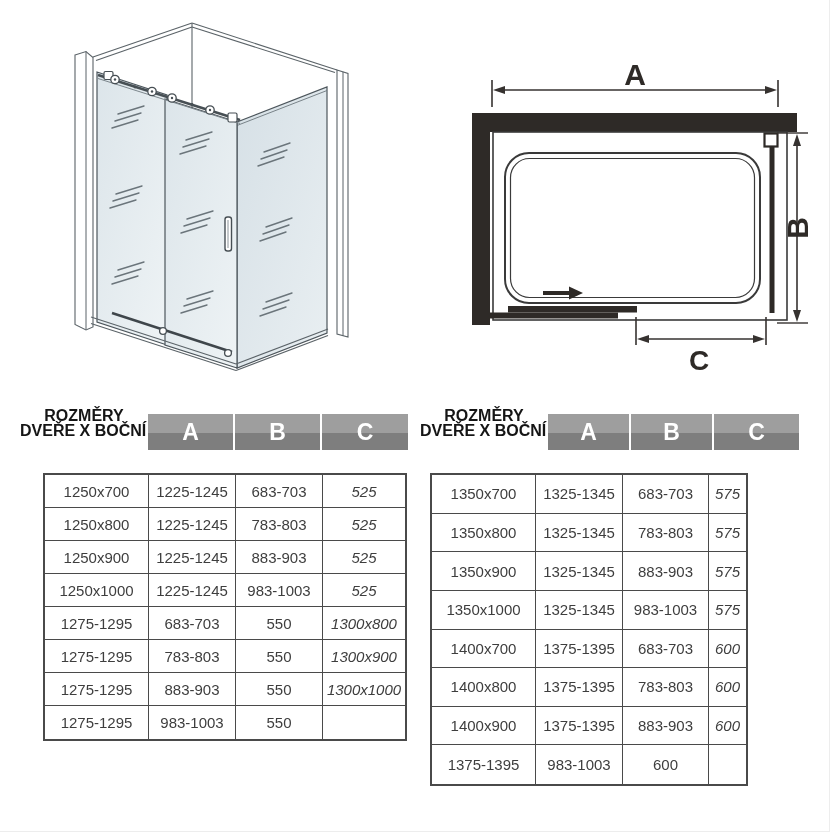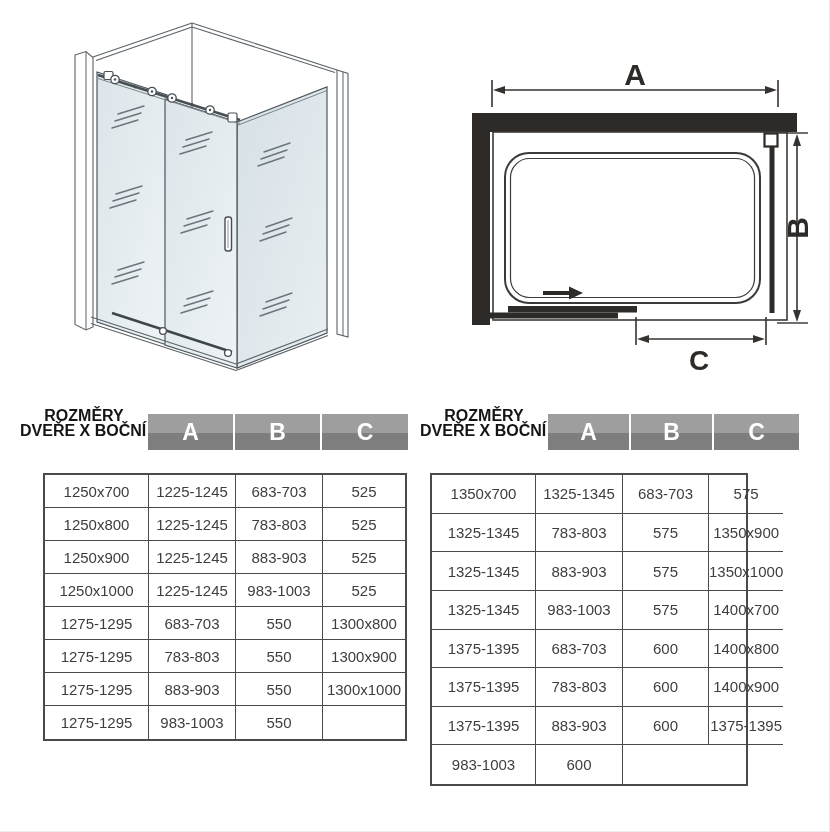--- a/index.html
+++ b/index.html
@@ -35,21 +35,21 @@
     position:absolute;display:grid;grid-template-rows:repeat(8,1fr);grid-auto-flow:row;
     border:2px solid #4a4a4a;box-sizing:border-box;background:#fff;
   }
   .t0-body{left:43px;top:473px;width:364px;height:268px;grid-template-columns:104px 87px 87px 1fr;}
   .t1-body{left:430px;top:473px;width:318px;height:313px;grid-template-columns:104px 87px 86px 1fr;}
   .cell{
     display:flex;align-items:center;justify-content:center;
     font-size:15px;color:#3e3e3e;
     border-right:1.5px solid #4a4a4a;border-bottom:1.5px solid #4a4a4a;
   }
-  .tbl-body .cell:nth-child(4n){border-right:none;}
+  .tbl-body .cell:nth-child(4n){border-right:none;font-style:italic;}
   .tbl-body .cell:nth-child(n+29){border-bottom:none;}
 
   
   .view3d{position:absolute;left:60px;top:10px;}
   .topview{position:absolute;left:455px;top:45px;}
 </style>
 </head>
 <body>
 
 <div class="canvas">
@@ -241,20 +241,21 @@
   <div class="tbl-header t1-header">
     <div class="hdr-cell">A</div>
     <div class="hdr-cell">B</div>
     <div class="hdr-cell">C</div>
   </div>
   <div class="tbl-body t1-body">
     <div class="cell">1350x700</div>
     <div class="cell">1325-1345</div>
     <div class="cell">683-703</div>
     <div class="cell">575</div>
+    <div class="cell">1350x800</div>
     <div class="cell">1325-1345</div>
     <div class="cell">783-803</div>
     <div class="cell">575</div>
     <div class="cell">1350x900</div>
     <div class="cell">1325-1345</div>
     <div class="cell">883-903</div>
     <div class="cell">575</div>
     <div class="cell">1350x1000</div>
     <div class="cell">1325-1345</div>
     <div class="cell">983-1003</div>

